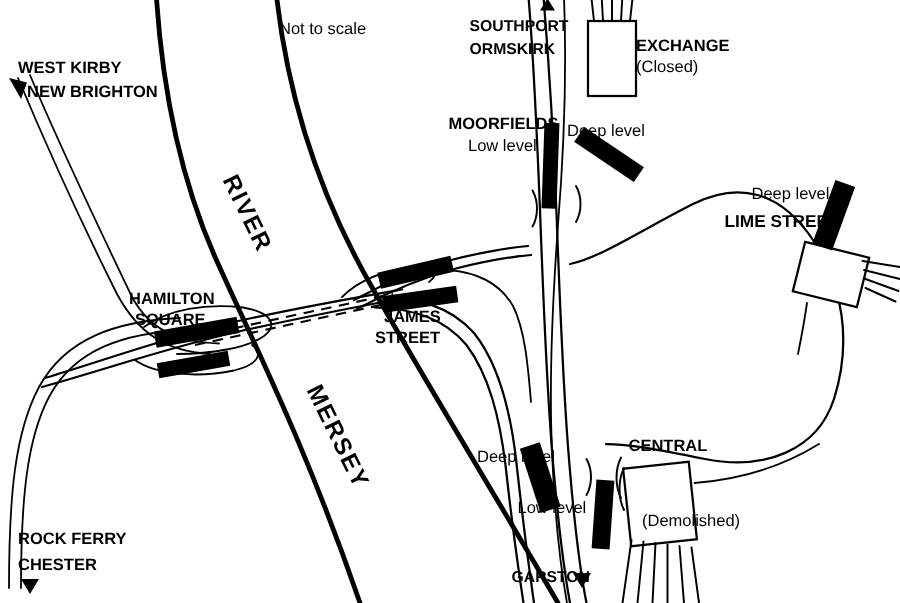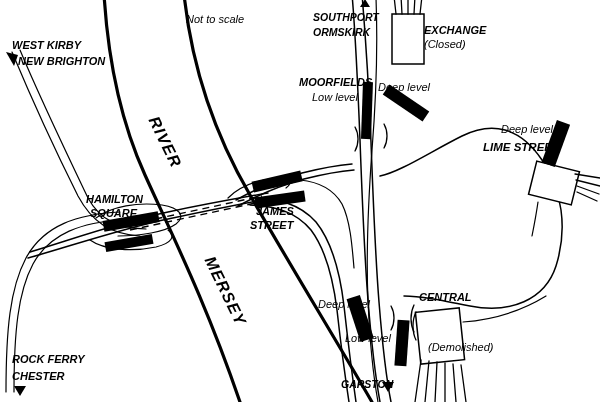--- a/index.html
+++ b/index.html
@@ -7,21 +7,20 @@
     padding: 0;
     background: #ffffff;
   }
   #map-root {
     position: relative;
     width: 600px;
     height: 402px;
     background: #ffffff;
     overflow: hidden;
     font-family: "Liberation Sans", sans-serif;
-    font-style: italic;
   }
   #map-svg {
     position: absolute;
     left: 0;
     top: 0;
     width: 600px;
     height: 402px;
     display: block;
   }
   .lbl {

